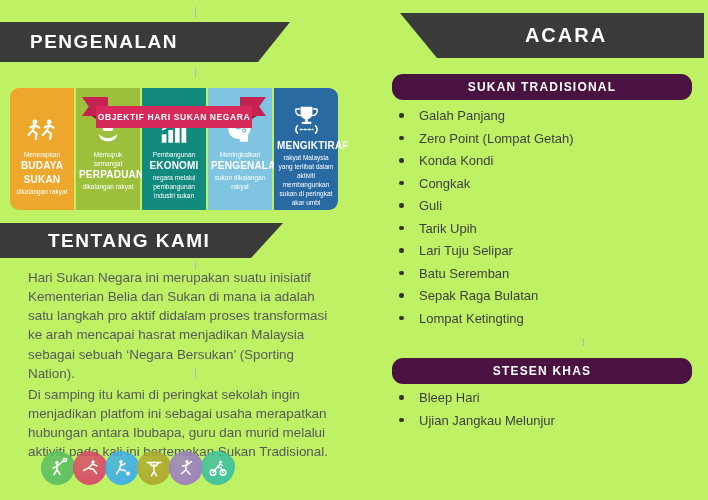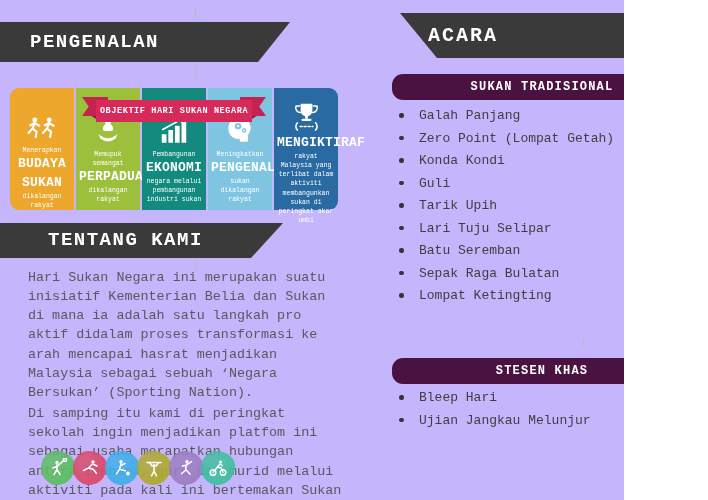--- a/index.html
+++ b/index.html
@@ -1,36 +1,36 @@
 <!DOCTYPE html>
 <html><head>
 <meta charset="utf-8">
 <style>
   html,body{margin:0;padding:0;background:#fff;}
-  .page{position:relative;width:624px;height:500px;background:#c4b5fd;overflow:hidden;
-        font-family:Liberation Mono, monospace;}
+  .page{position:relative;width:708px;height:500px;background:#bef264;overflow:hidden;
+        font-family:Liberation Sans, sans-serif;}
   .tick{position:absolute;width:1px;background:#b9b9b9;}
 
   
   .banner{position:absolute;background:#3A3A3A;color:#fff;font-weight:bold;}
   .banner-left{clip-path:polygon(0 0,100% 0,calc(100% - 32px) 100%,0 100%);}
   .banner-pengenalan{left:0;top:22px;width:290px;height:40px;font-size:19px;letter-spacing:1.5px;line-height:40px;padding-left:30px;box-sizing:border-box;}
   .banner-tentang{left:0;top:223px;width:283px;height:35px;font-size:19px;letter-spacing:1.5px;line-height:35px;padding-left:48px;box-sizing:border-box;}
-  .banner-acara{left:400px;top:13px;width:304px;height:45px;font-size:20px;letter-spacing:2px;line-height:45px;padding-left:28px;box-sizing:border-box;clip-path:polygon(0 0,100% 0,100% 100%,37px 100%);}
+  .banner-acara{left:400px;top:13px;width:304px;height:45px;font-size:20px;letter-spacing:2px;line-height:45px;text-align:center;padding-left:28px;box-sizing:border-box;clip-path:polygon(0 0,100% 0,100% 100%,37px 100%);}
 
   
   .infographic{position:absolute;left:10px;top:88px;width:328px;height:122px;display:flex;gap:2px;}
   .panel{flex:1;display:flex;flex-direction:column;align-items:center;box-sizing:border-box;padding-top:25px;}
   .panel:first-child{border-radius:9px 0 0 9px;}
   .panel:last-child{border-radius:0 9px 9px 0;padding-top:14px;}
   .p-icon{height:34px;display:flex;align-items:center;justify-content:center;}
   .p-text{margin-top:3px;padding:0 3px;text-align:center;color:#fff;font-size:6.5px;line-height:1.4;width:58px;}
-  .p-text b{font-size:13px;letter-spacing:.2px;margin-top:28px;}
-
-  .ribbon-bar{position:absolute;left:96px;top:100px;width:156px;height:22px;background:#D72A5B;z-index:3;
+  .p-text b{font-size:10px;letter-spacing:.2px;margin-top:28px;}
+
+  .ribbon-bar{position:absolute;left:96px;top:106px;width:156px;height:22px;background:#D72A5B;z-index:3;
               color:#fff;font-weight:bold;font-size:8.5px;letter-spacing:.6px;text-align:center;line-height:22px;}
   .ribbon-tail{position:absolute;top:97px;width:26px;height:19px;background:#C42352;z-index:2;}
   .ribbon-tail-left{left:82px;clip-path:polygon(0 0,100% 0,100% 100%,0 100%,26% 50%);}
   .ribbon-tail-right{left:240px;clip-path:polygon(0 0,100% 0,74% 50%,100% 100%,0 100%);}
   .ribbon-fold{position:absolute;width:9px;height:6px;background:#8E1A3E;z-index:1;top:113px;}
   .ribbon-fold-left{left:87px;clip-path:polygon(0 0,100% 0,100% 100%);}
   .ribbon-fold-right{left:252px;clip-path:polygon(0 0,100% 0,0 100%);}
 
   
   .about{position:absolute;left:28px;top:268px;width:322px;color:#58595B;font-size:13.4px;line-height:1.43;}
@@ -219,20 +219,21 @@
       </div>
     </div>
 
   <div class="banner banner-acara">ACARA</div>
 
   <div class="section-bar bar-sukan">SUKAN TRADISIONAL</div>
   <div class="list list-sukan" id="list-sukan">
       <div class="list-item"><span class="list-bullet"></span><span>Galah Panjang</span></div>
       <div class="list-item"><span class="list-bullet"></span><span>Zero Point (Lompat Getah)</span></div>
       <div class="list-item"><span class="list-bullet"></span><span>Konda Kondi</span></div>
+      <div class="list-item"><span class="list-bullet"></span><span>Congkak</span></div>
       <div class="list-item"><span class="list-bullet"></span><span>Guli</span></div>
       <div class="list-item"><span class="list-bullet"></span><span>Tarik Upih</span></div>
       <div class="list-item"><span class="list-bullet"></span><span>Lari Tuju Selipar</span></div>
       <div class="list-item"><span class="list-bullet"></span><span>Batu Seremban</span></div>
       <div class="list-item"><span class="list-bullet"></span><span>Sepak Raga Bulatan</span></div>
       <div class="list-item"><span class="list-bullet"></span><span>Lompat Ketingting</span></div>
     </div>
 
   <div class="section-bar bar-stesen">STESEN KHAS</div>
   <div class="list list-stesen" id="list-stesen">

